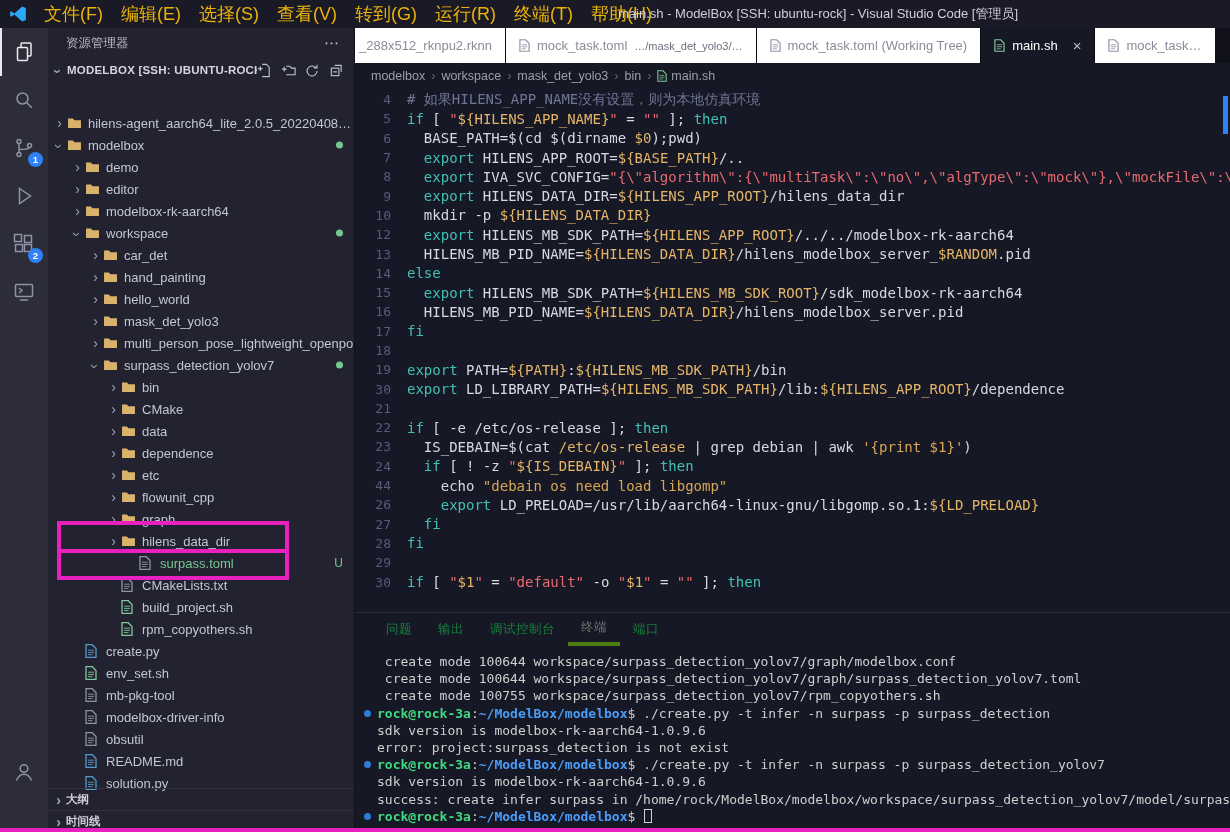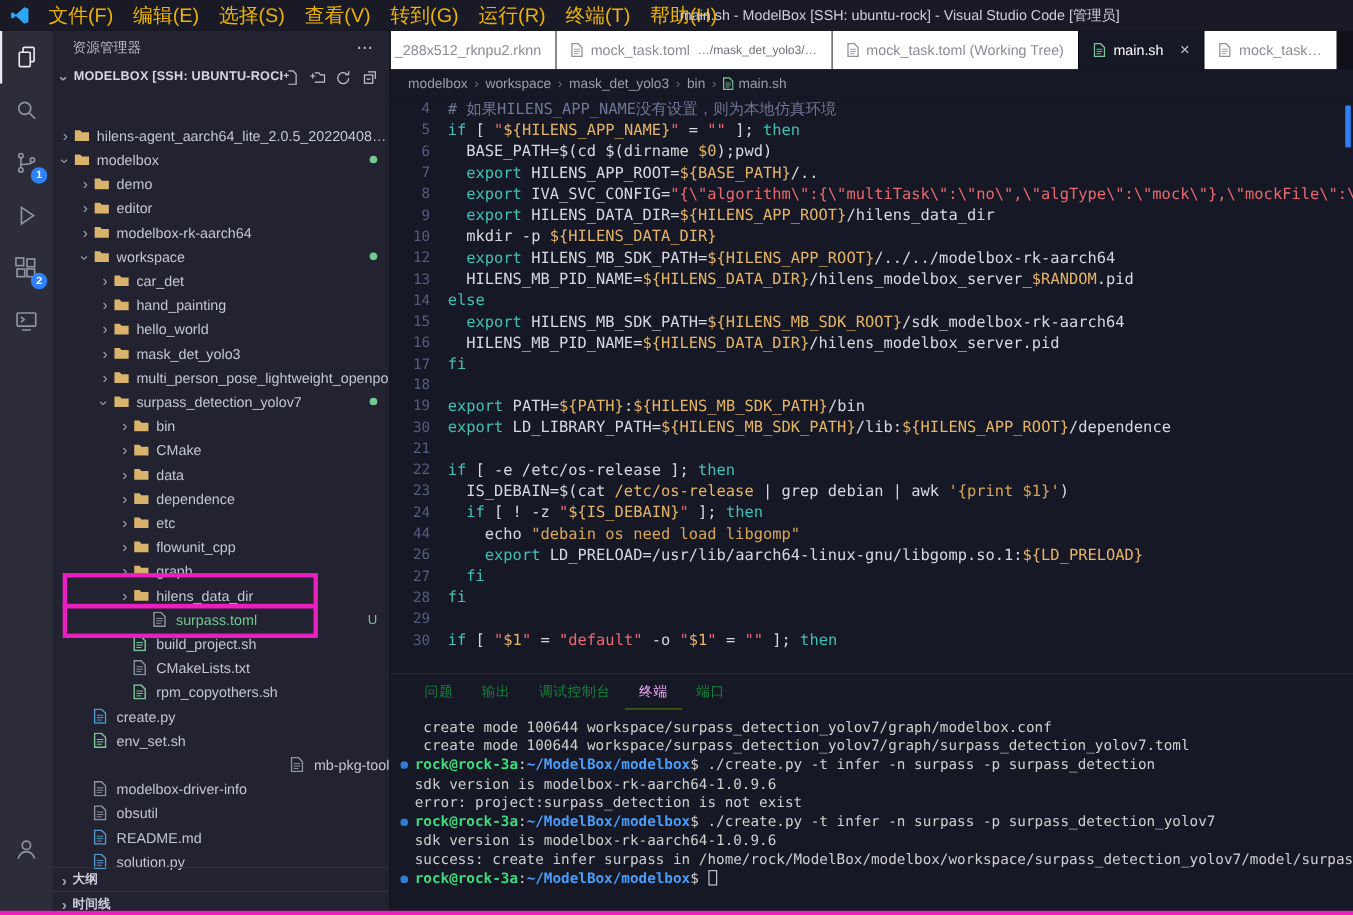--- a/index.html
+++ b/index.html
@@ -90,21 +90,21 @@
   .tk-str2 { color:#d8a657; }
   .tk-comment { color:#6f7594; }
   .tk-plain { color:#d8d8e0; }
   .scroll-indicator { position:absolute; right:2px; top:8px; width:5px; height:38px; background:#2f81f7; }
 
   
   .panel { position:absolute; left:355px; top:612px; right:0; bottom:0; background:#171825;
            border-top:1px solid #2b2b3a; z-index:2; }
   .panel-tabs { height:32px; display:flex; align-items:center; padding-left:18px; }
   .ptab { padding:7px 13px 6px; font-size:12.5px; color:#15803d; cursor:pointer; letter-spacing:.5px; }
-  .ptab.act { color:#f0abfc; border-bottom:1px solid #4d7c0f; }
+  .ptab.act { color:#737373; border-bottom:4px solid #4d7c0f; }
   .terminal { position:absolute; top:40px; left:0; right:0; bottom:0;
               font-family:"DejaVu Sans Mono", monospace; font-size:13px; line-height:17.2px;
               color:#cfcfcf; padding-left:9px; }
   .t-line { white-space:pre; position:relative; padding-left:13px; }
   .t-bullet { position:absolute; left:0; top:5px; width:7px; height:7px; border-radius:50%; background:#2e7cd6; }
   .t-user { color:#3fd97f; font-weight:bold; }
   .t-path { color:#4a9df8; font-weight:bold; }
   .t-plain { color:#cfcfcf; }
   .t-cursor { display:inline-block; width:8px; height:14px; border:1px solid #cfcfd8;
               vertical-align:-2px; margin-left:1px; }
@@ -416,40 +416,40 @@
             <path d="M3 6.2h6M3 8.4h6M3 10.6h4.5" stroke="#8f94a3" stroke-width="0.9"></path>
           </svg>
         </span>
         <span class="tlabel">surpass.toml</span>
         <span class="deco deco-u">U</span>
       </div>
       <div class="tree-row" style="padding-left: 58px;">
         <span class="chev ph">›</span>
         <span class="ticon">
           <svg width="12" height="14" viewBox="0 0 12 14">
+            <path d="M1 .7h6.2L11 4.5v8.8H1z" fill="none" stroke="#8f94a3" stroke-width="1.3"></path>
+            <path d="M3 6.2h6M3 8.4h6M3 10.6h4.5" stroke="#8f94a3" stroke-width="0.9"></path>
+          </svg>
+        </span>
+        <span class="tlabel">CMakeLists.txt</span>
+      </div>
+      <div class="tree-row" style="padding-left: 58px;">
+        <span class="chev ph">›</span>
+        <span class="ticon">
+          <svg width="12" height="14" viewBox="0 0 12 14">
             <path d="M1 .7h6.2L11 4.5v8.8H1z" fill="none" stroke="#7ec699" stroke-width="1.3"></path>
             <path d="M3 6.2h6M3 8.4h6M3 10.6h4.5" stroke="#7ec699" stroke-width="0.9"></path>
           </svg>
         </span>
         <span class="tlabel">build_project.sh</span>
       </div>
       <div class="tree-row" style="padding-left: 58px;">
         <span class="chev ph">›</span>
         <span class="ticon">
           <svg width="12" height="14" viewBox="0 0 12 14">
-            <path d="M1 .7h6.2L11 4.5v8.8H1z" fill="none" stroke="#8f94a3" stroke-width="1.3"></path>
-            <path d="M3 6.2h6M3 8.4h6M3 10.6h4.5" stroke="#8f94a3" stroke-width="0.9"></path>
-          </svg>
-        </span>
-        <span class="tlabel">CMakeLists.txt</span>
-      </div>
-      <div class="tree-row" style="padding-left: 58px;">
-        <span class="chev ph">›</span>
-        <span class="ticon">
-          <svg width="12" height="14" viewBox="0 0 12 14">
             <path d="M1 .7h6.2L11 4.5v8.8H1z" fill="none" stroke="#7ec699" stroke-width="1.3"></path>
             <path d="M3 6.2h6M3 8.4h6M3 10.6h4.5" stroke="#7ec699" stroke-width="0.9"></path>
           </svg>
         </span>
         <span class="tlabel">rpm_copyothers.sh</span>
       </div>
       <div class="tree-row" style="padding-left: 22px;">
         <span class="chev ph">›</span>
         <span class="ticon">
           <svg width="12" height="14" viewBox="0 0 12 14">
@@ -462,21 +462,21 @@
       <div class="tree-row" style="padding-left: 22px;">
         <span class="chev ph">›</span>
         <span class="ticon">
           <svg width="12" height="14" viewBox="0 0 12 14">
             <path d="M1 .7h6.2L11 4.5v8.8H1z" fill="none" stroke="#7ec699" stroke-width="1.3"></path>
             <path d="M3 6.2h6M3 8.4h6M3 10.6h4.5" stroke="#7ec699" stroke-width="0.9"></path>
           </svg>
         </span>
         <span class="tlabel">env_set.sh</span>
       </div>
-      <div class="tree-row" style="padding-left: 22px; justify-content: flex-end;">
+      <div class="tree-row" style="padding-left: 22px;">
         <span class="chev ph">›</span>
         <span class="ticon">
           <svg width="12" height="14" viewBox="0 0 12 14">
             <path d="M1 .7h6.2L11 4.5v8.8H1z" fill="none" stroke="#8f94a3" stroke-width="1.3"></path>
             <path d="M3 6.2h6M3 8.4h6M3 10.6h4.5" stroke="#8f94a3" stroke-width="0.9"></path>
           </svg>
         </span>
         <span class="tlabel">mb-pkg-tool</span>
       </div>
       <div class="tree-row" style="padding-left: 22px;">
@@ -710,20 +710,21 @@
   <div class="panel-tabs" id="panel-tabs">
       <div class="ptab">问题</div>
       <div class="ptab">输出</div>
       <div class="ptab">调试控制台</div>
       <div class="ptab act">终端</div>
       <div class="ptab">端口</div>
     </div>
   <div class="terminal" id="terminal">
       <div class="t-line"><span class="t-plain"> create mode 100644 workspace/surpass_detection_yolov7/graph/modelbox.conf</span></div>
       <div class="t-line"><span class="t-plain"> create mode 100644 workspace/surpass_detection_yolov7/graph/surpass_detection_yolov7.toml</span></div>
+      <div class="t-line"><span class="t-plain"> create mode 100755 workspace/surpass_detection_yolov7/rpm_copyothers.sh</span></div>
       <div class="t-line"><span class="t-bullet"></span><span class="t-user">rock@rock-3a</span><span class="t-plain">:</span><span class="t-path">~/ModelBox/modelbox</span><span class="t-plain">$ ./create.py -t infer -n surpass -p surpass_detection</span></div>
       <div class="t-line"><span class="t-plain">sdk version is modelbox-rk-aarch64-1.0.9.6</span></div>
       <div class="t-line"><span class="t-plain">error: project:surpass_detection is not exist</span></div>
       <div class="t-line"><span class="t-bullet"></span><span class="t-user">rock@rock-3a</span><span class="t-plain">:</span><span class="t-path">~/ModelBox/modelbox</span><span class="t-plain">$ ./create.py -t infer -n surpass -p surpass_detection_yolov7</span></div>
       <div class="t-line"><span class="t-plain">sdk version is modelbox-rk-aarch64-1.0.9.6</span></div>
       <div class="t-line"><span class="t-plain">success: create infer surpass in /home/rock/ModelBox/modelbox/workspace/surpass_detection_yolov7/model/surpass</span></div>
       <div class="t-line"><span class="t-bullet"></span><span class="t-user">rock@rock-3a</span><span class="t-plain">:</span><span class="t-path">~/ModelBox/modelbox</span><span class="t-plain">$ </span><span class="t-cursor"></span></div>
     </div>
 </div>
 

